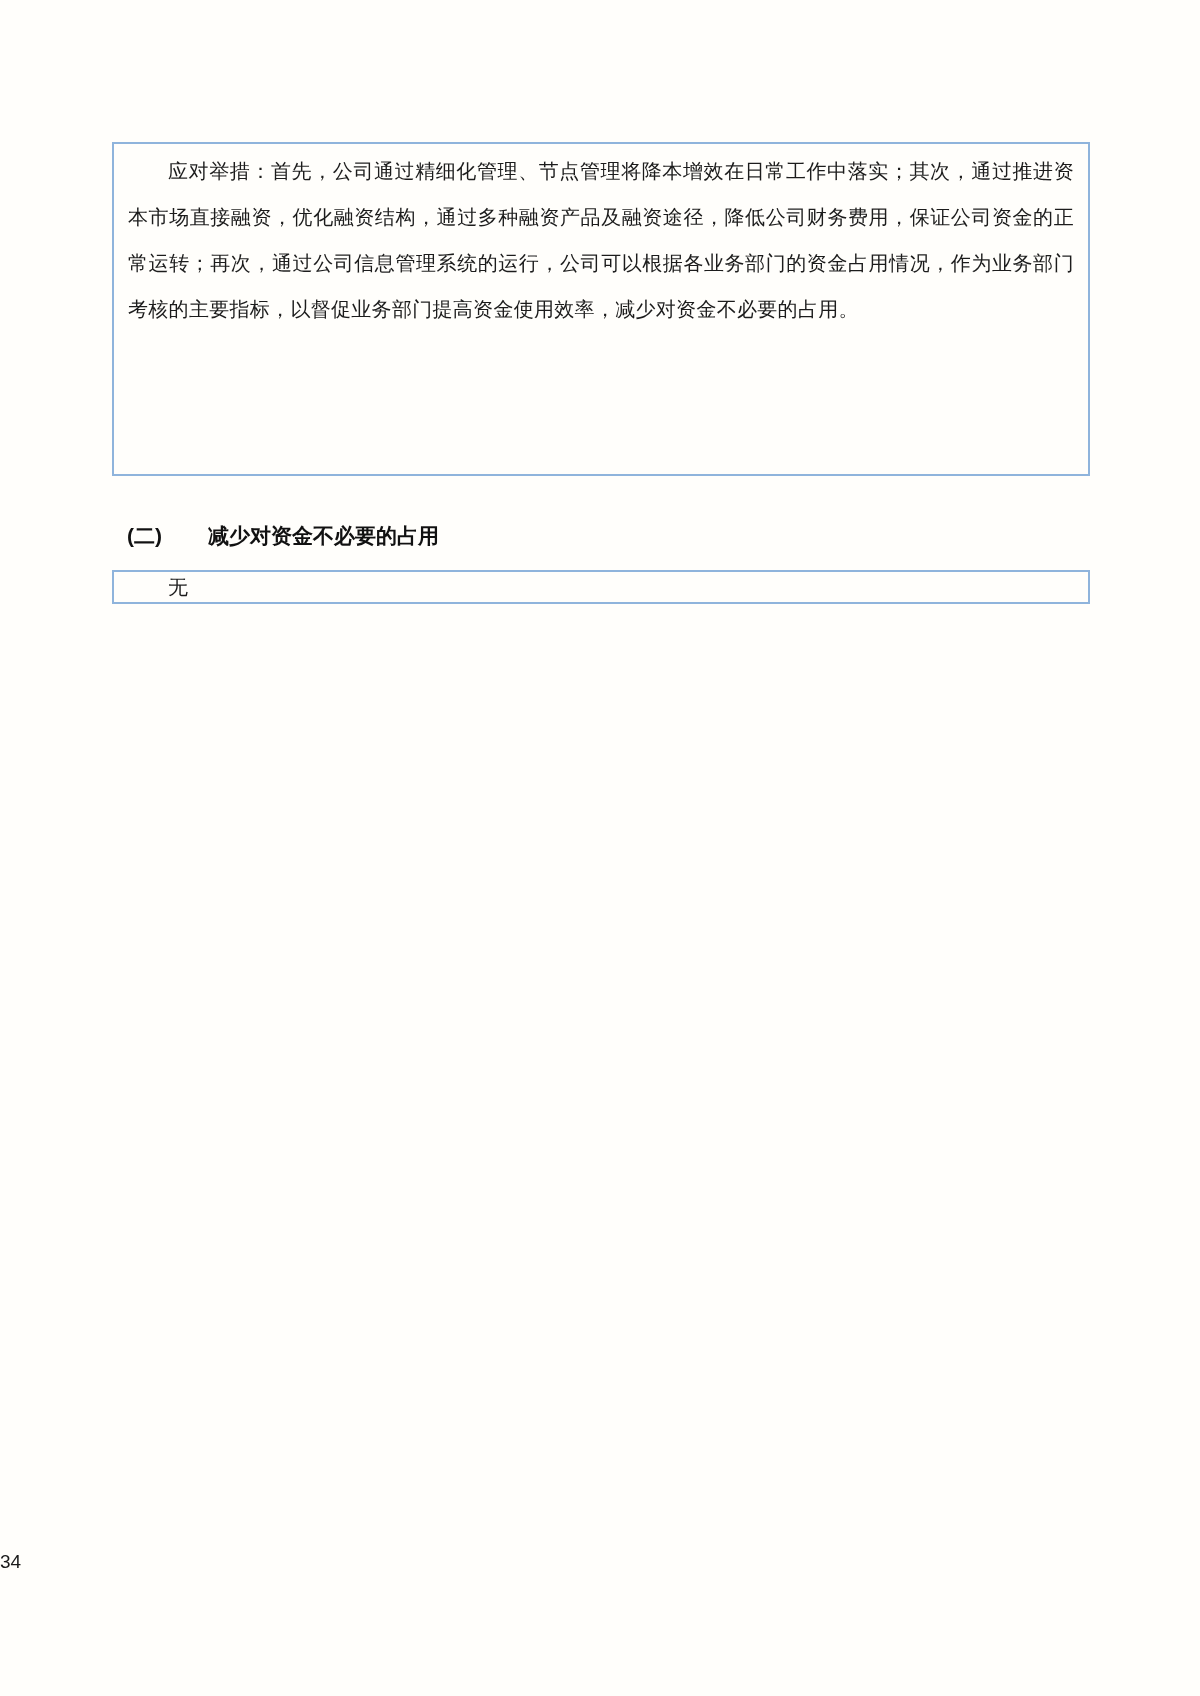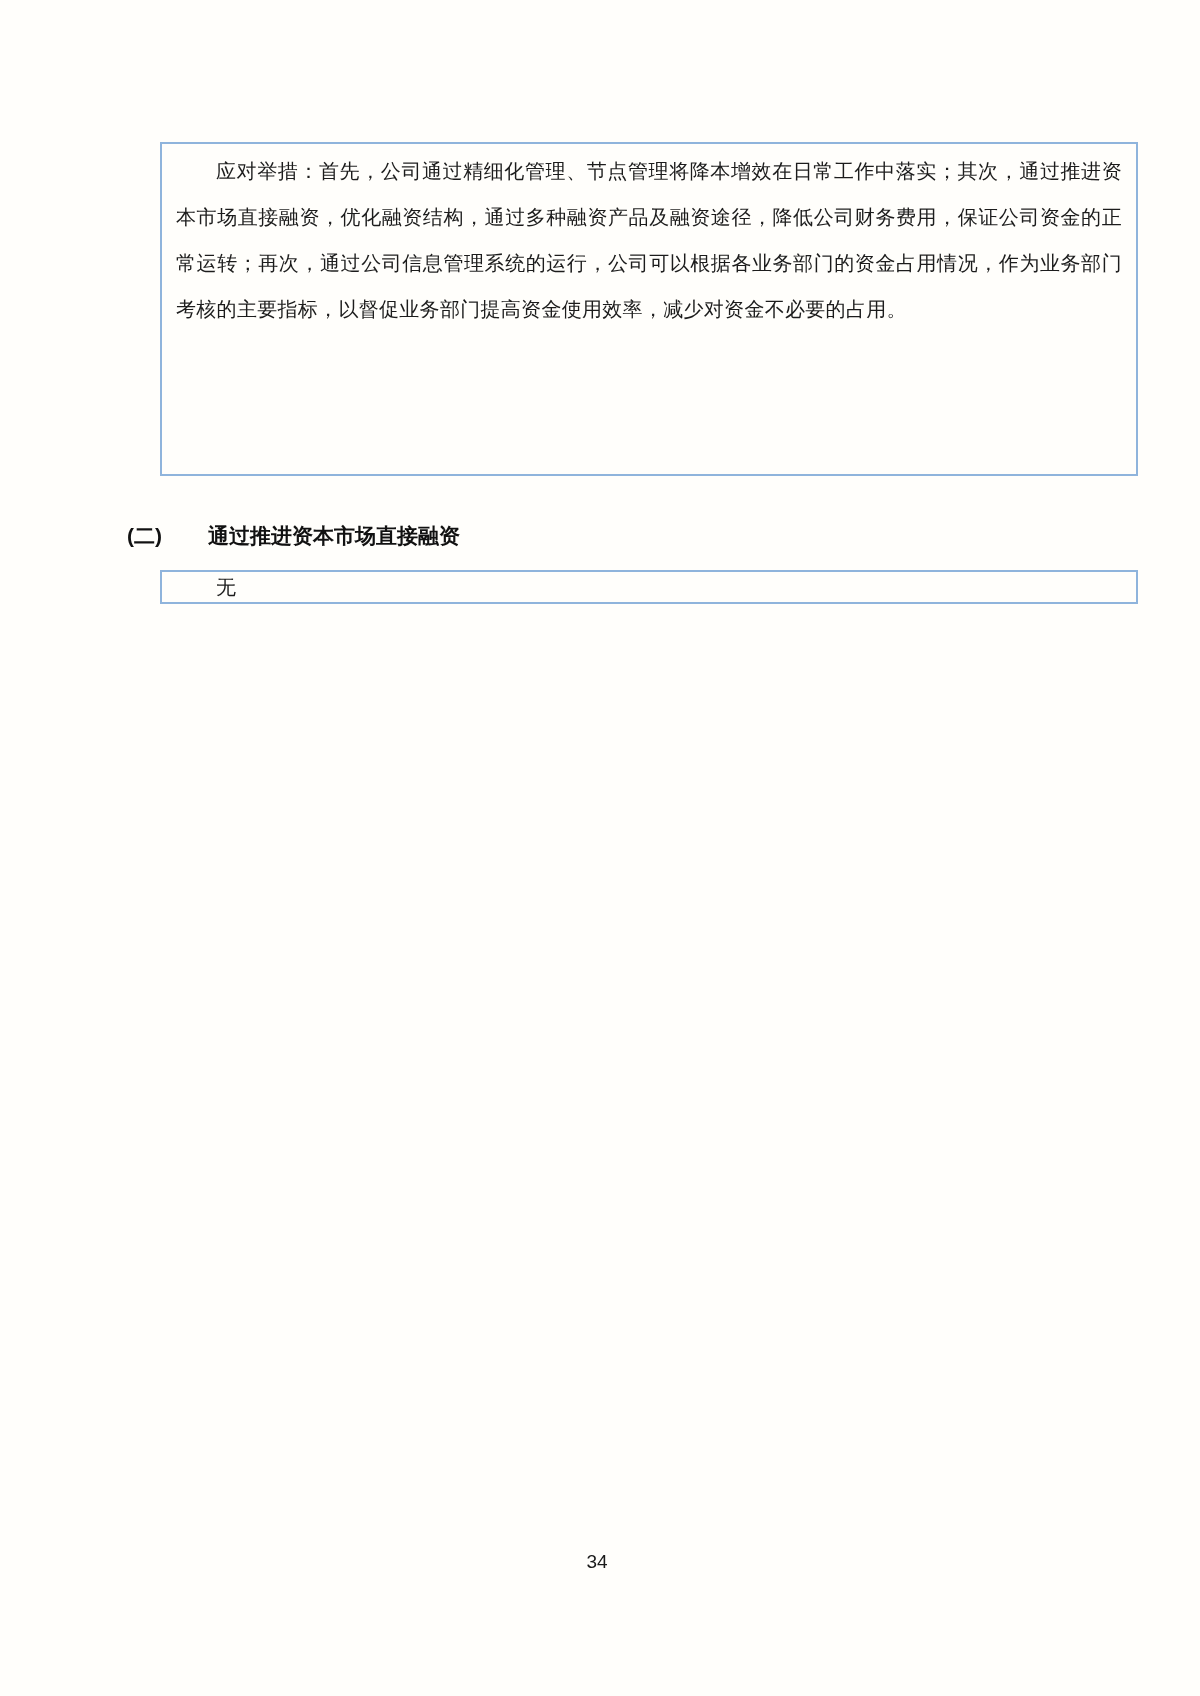--- a/index.html
+++ b/index.html
@@ -17,21 +17,20 @@
     font-family: "Liberation Serif", "DejaVu Serif", serif;
     color: var(--text-color);
     overflow: hidden;
   }
   .text-box {
     position: absolute;
     left: 112px;
     width: 978px;
     border: 2px solid var(--accent-border);
     background: transparent;
-    margin-left: 48px;
   }
   .risk-box {
     top: 142px;
     height: 334px;
     padding: 4px 14px 8px 14px;
   }
   .risk-box p {
     margin: 0;
     font-size: 20px;
     line-height: 46px;
@@ -63,36 +62,36 @@
     margin: 0;
     font-size: 20px;
     line-height: 30px;
     text-indent: 2em;
   }
   .page-number {
     position: absolute;
     left: 0;
     top: 1551px;
     width: 1194px;
-    text-align: center;
+    text-align: left;
     font-family: "Liberation Sans", "DejaVu Sans", sans-serif;
     font-size: 19px;
     line-height: 22px;
     color: #1a1a1a;
   }
 </style>
 </head>
 <body>
 
 <div class="text-box risk-box">
   <p>应对举措：首先，公司通过精细化管理、节点管理将降本增效在日常工作中落实；其次，通过推进资本市场直接融资，优化融资结构，通过多种融资产品及融资途径，降低公司财务费用，保证公司资金的正常运转；再次，通过公司信息管理系统的运行，公司可以根据各业务部门的资金占用情况，作为业务部门考核的主要指标，以督促业务部门提高资金使用效率，减少对资金不必要的占用。</p>
 </div>
 
 <div class="section-heading">
   <span class="heading-index">(二)</span>
-  <span class="heading-title">通过推进资本市场直接融资</span>
+  <span class="heading-title">减少对资金不必要的占用</span>
 </div>
 
 <div class="text-box none-box">
   <p>无</p>
 </div>
 
 <div class="page-number">34</div>
 
 </body></html>

